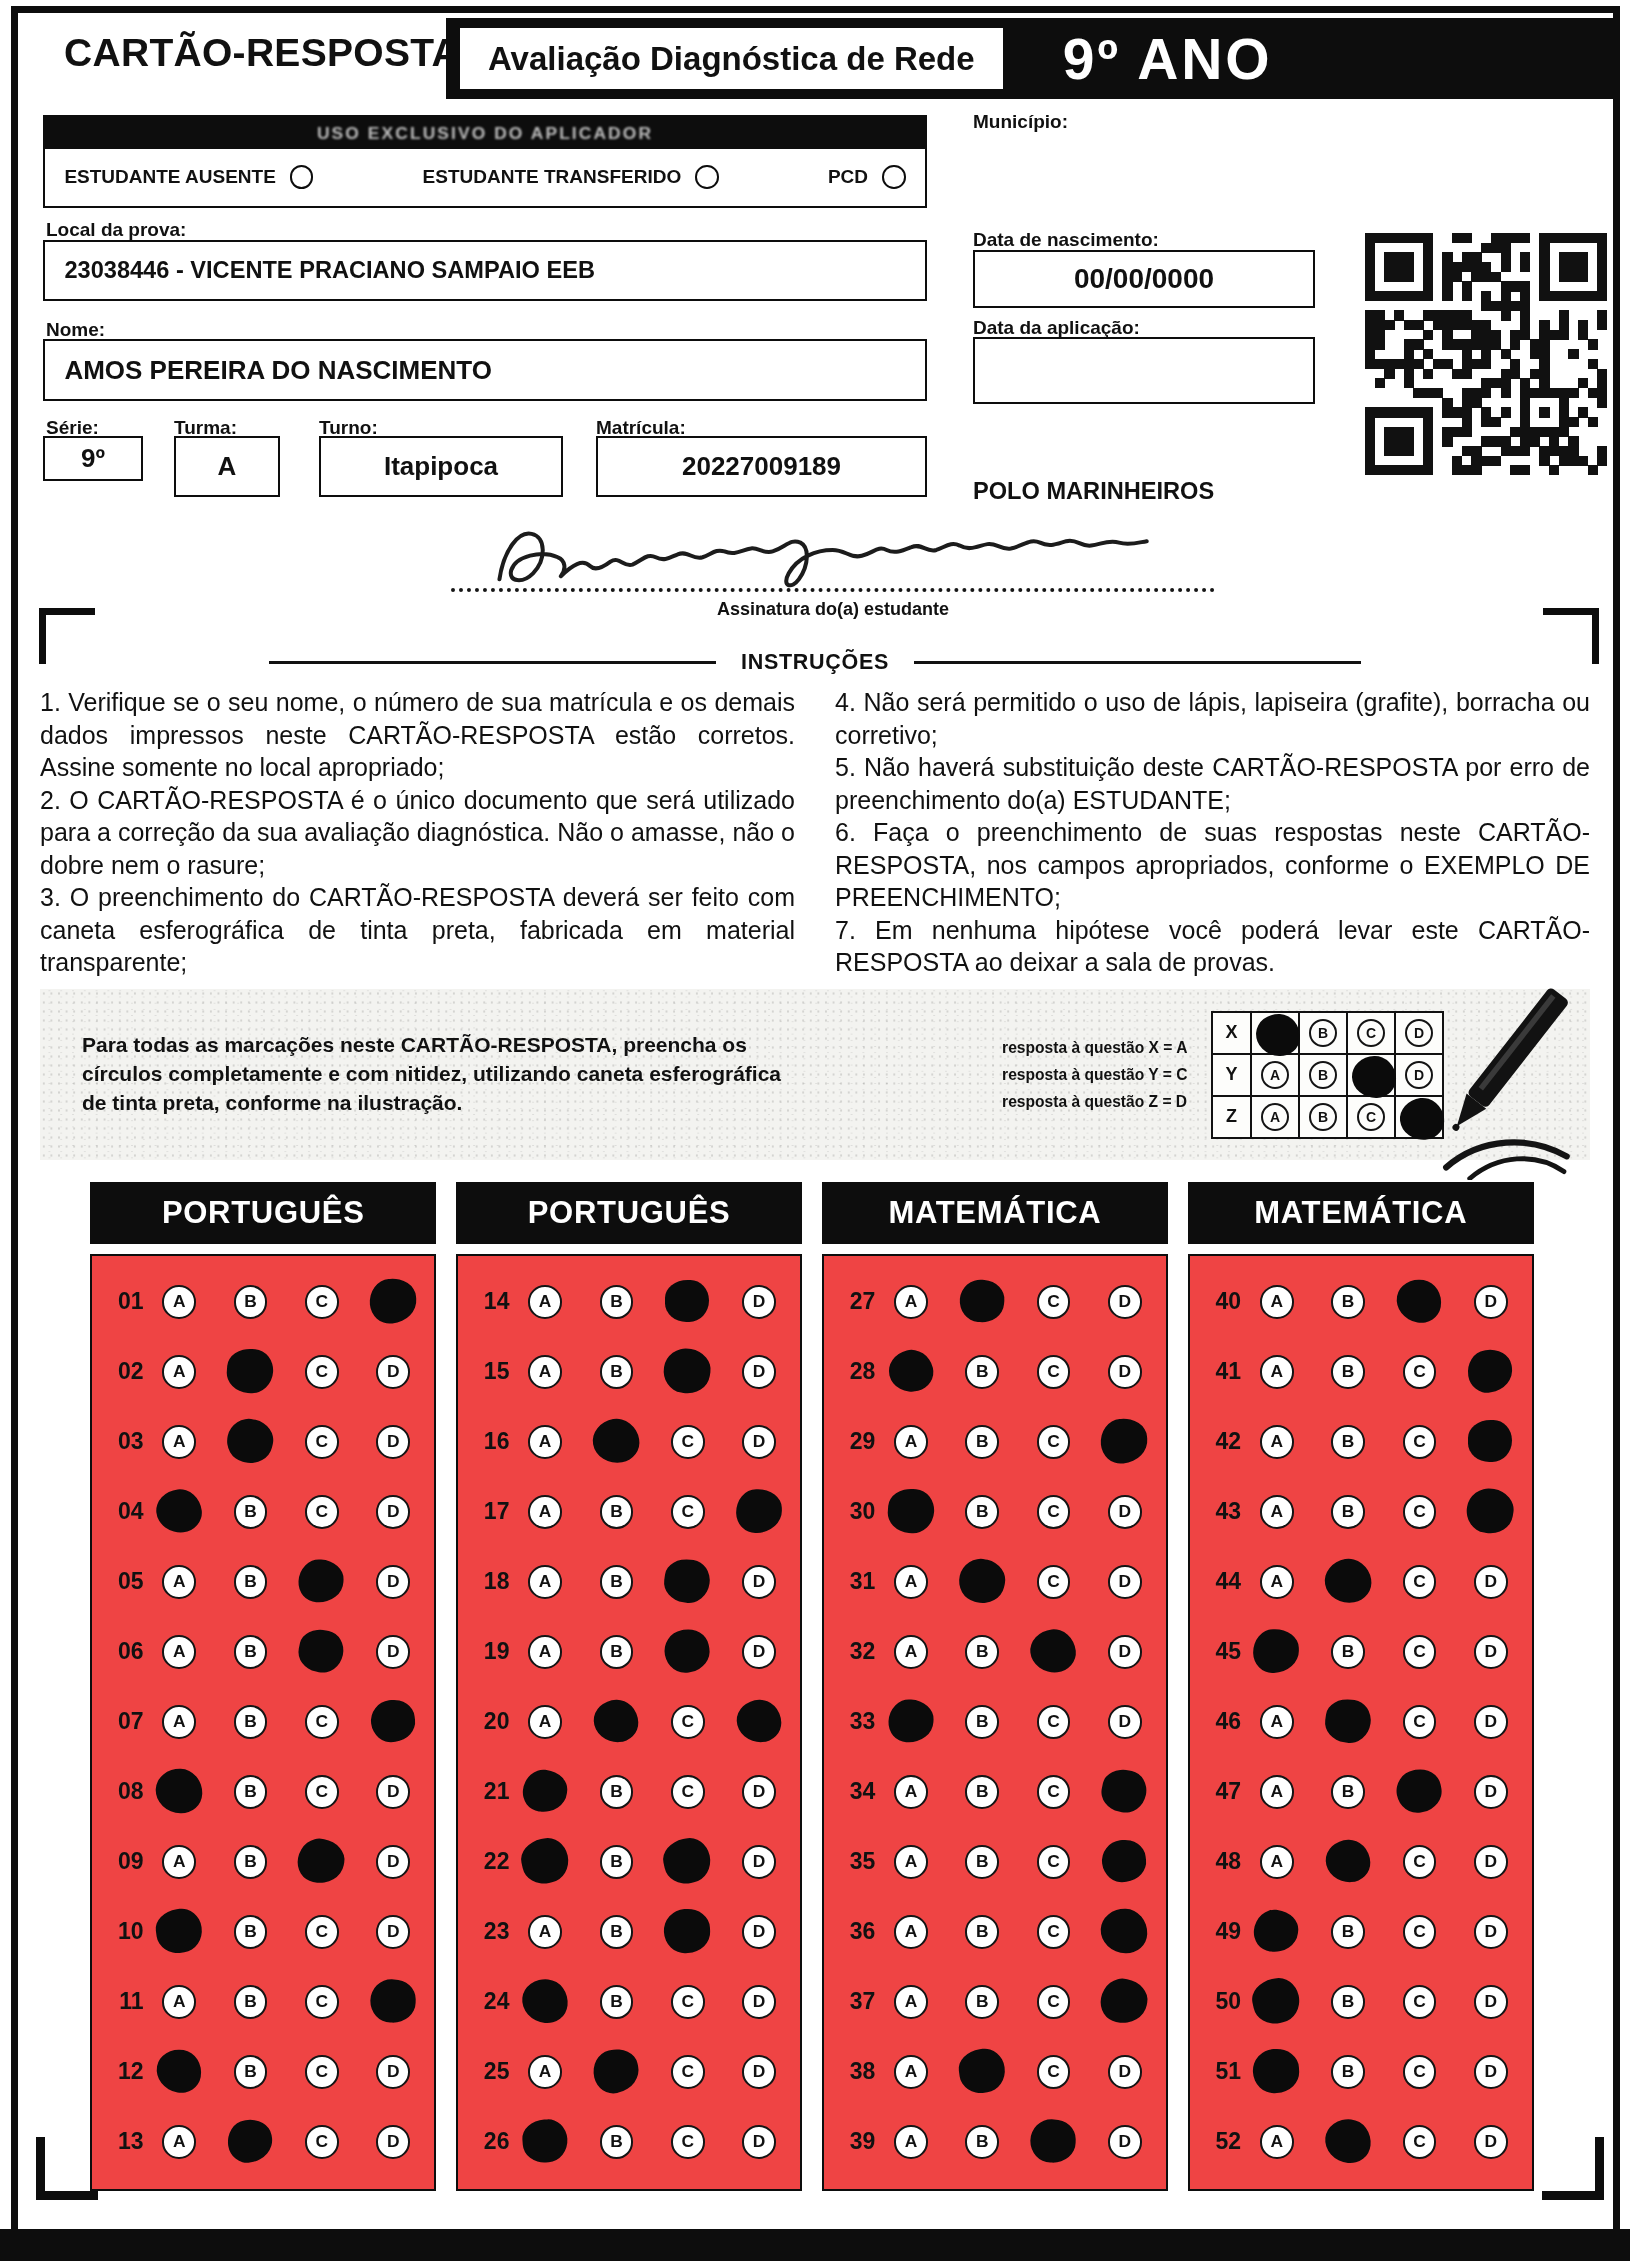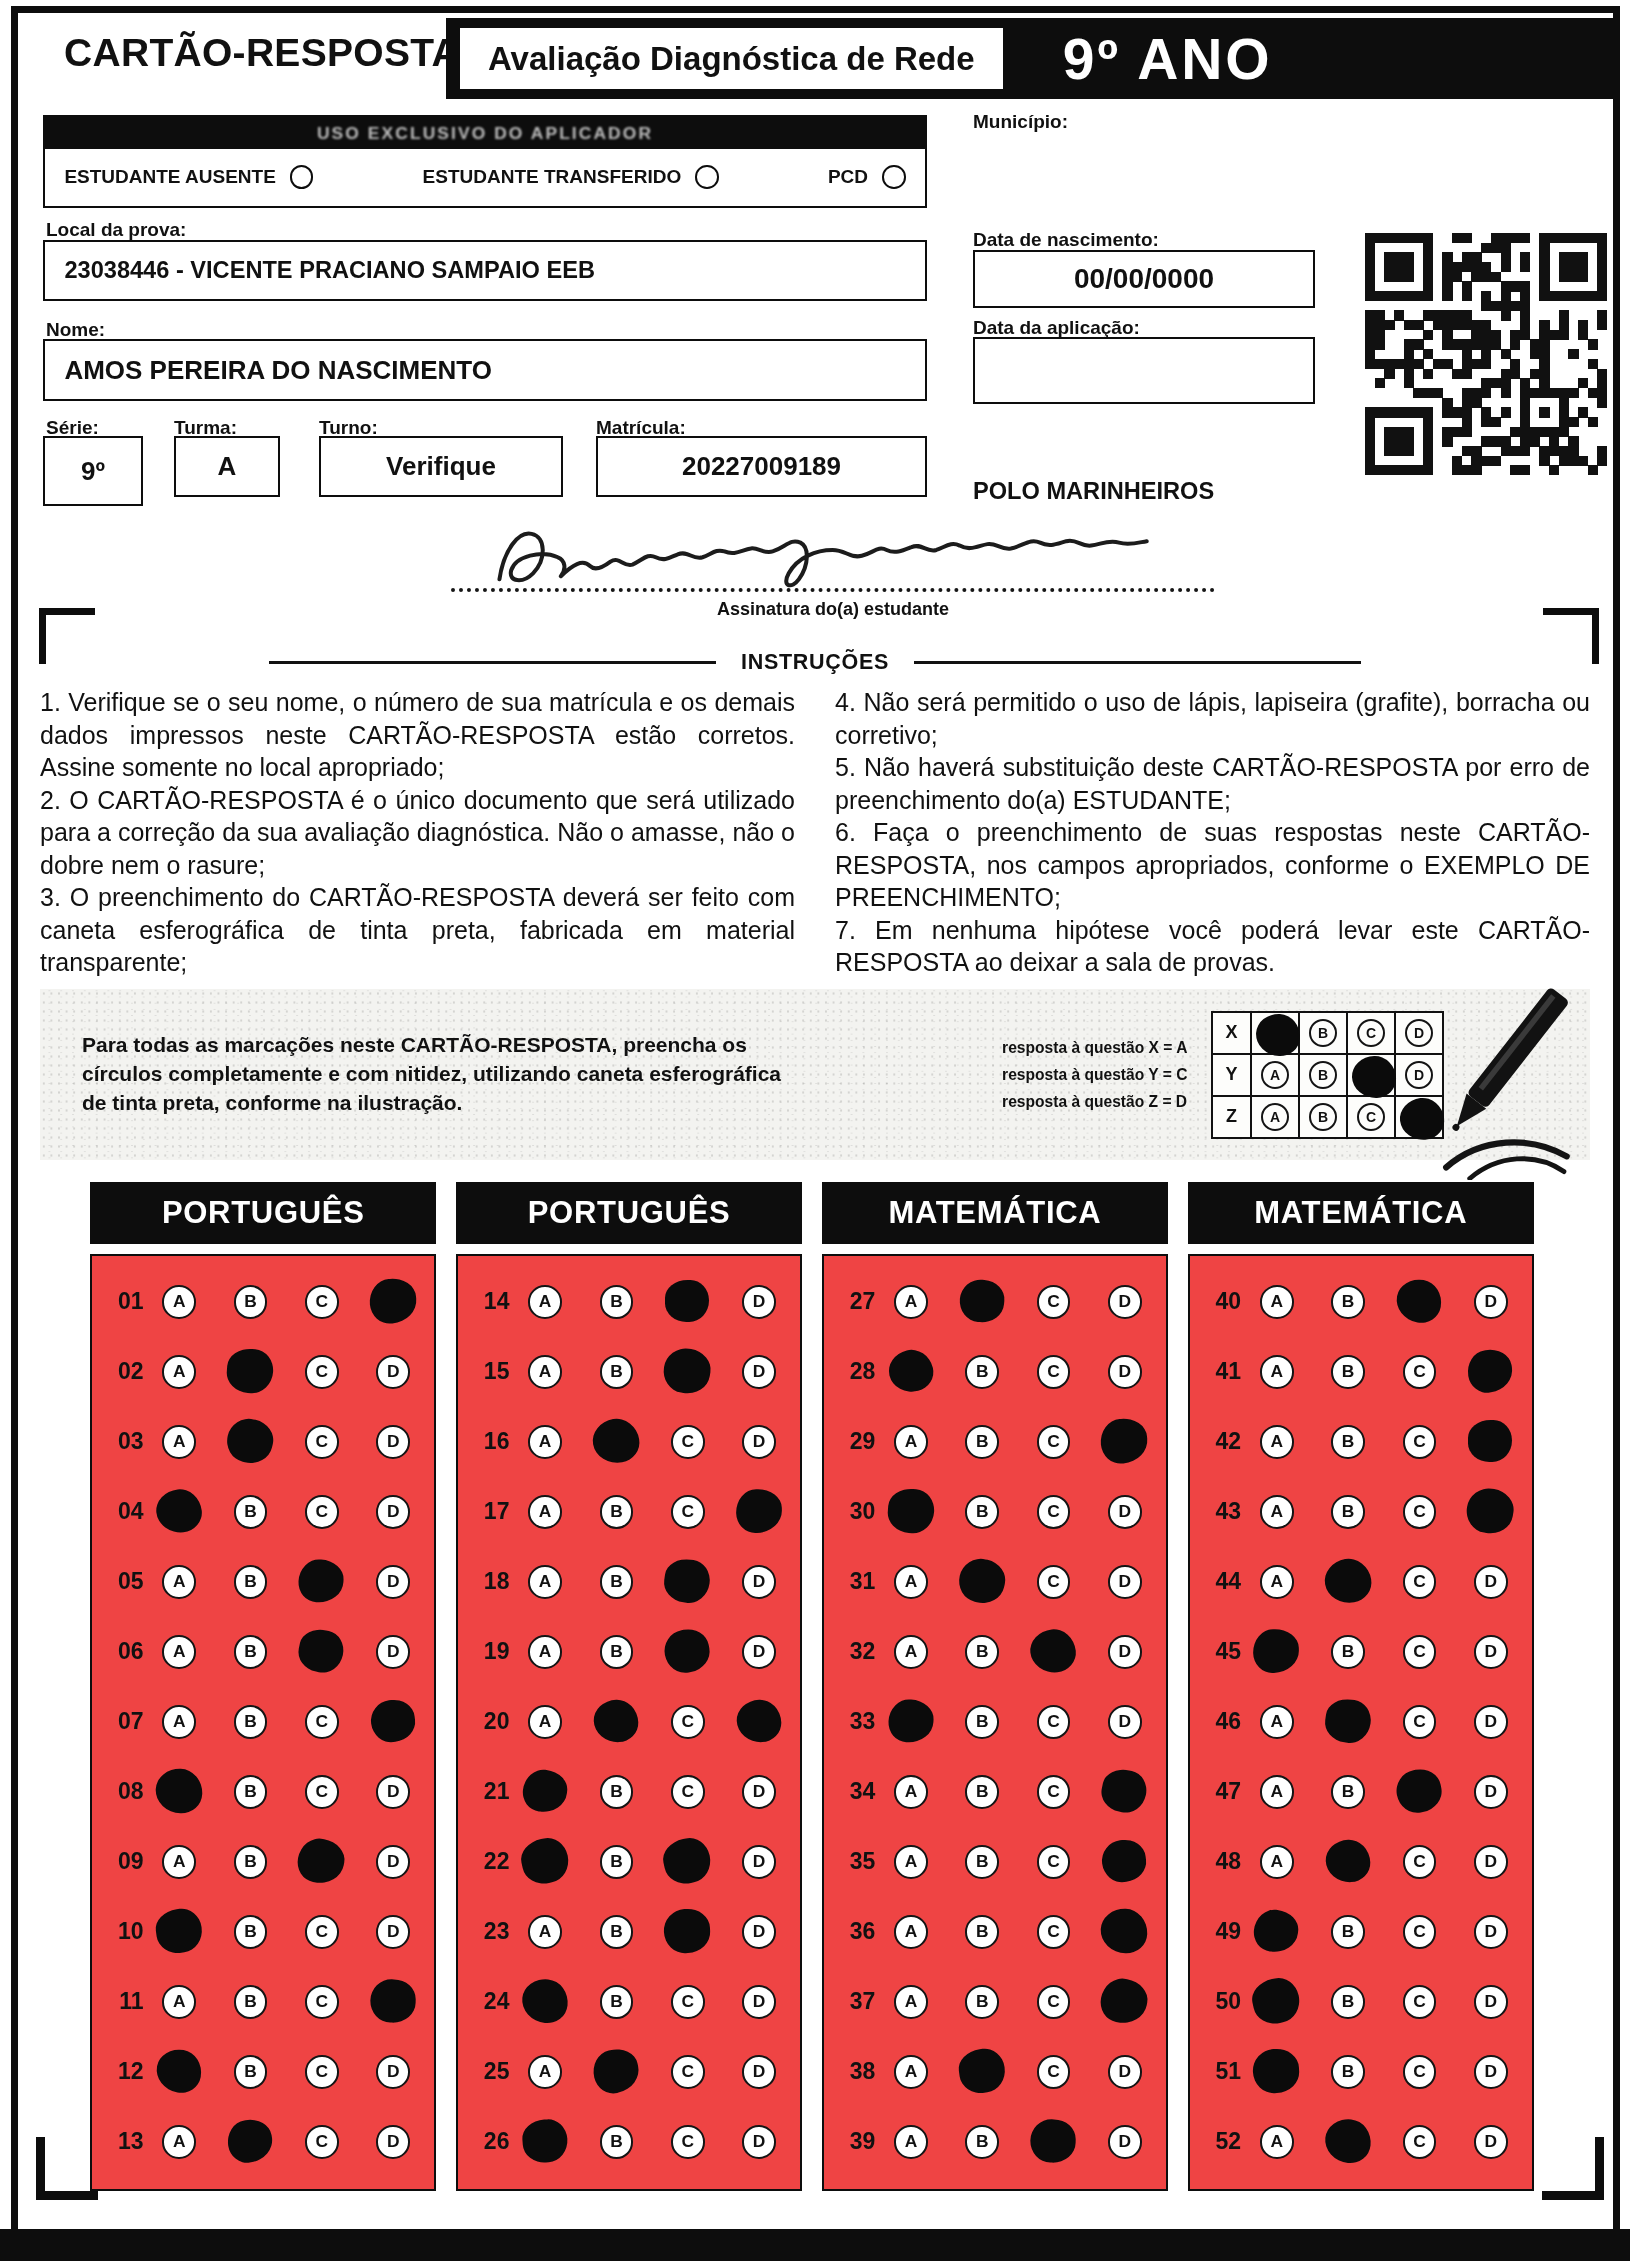--- a/index.html
+++ b/index.html
@@ -129,23 +129,23 @@
   <div class="fbox fb-left" style="left:43px;top:240px;width:884px;height:61px;font-size:23.6px;">23038446 - VICENTE PRACIANO SAMPAIO EEB</div>
 
   <div class="flabel" style="left:46px;top:319px;">Nome:</div>
   <div class="fbox fb-left" style="left:43px;top:339px;width:884px;height:62px;font-size:26px;">AMOS PEREIRA DO NASCIMENTO</div>
 
   <div class="flabel" style="left:46px;top:417px;">Série:</div>
   <div class="flabel" style="left:174px;top:417px;">Turma:</div>
   <div class="flabel" style="left:319px;top:417px;">Turno:</div>
   <div class="flabel" style="left:596px;top:417px;">Matrícula:</div>
 
-  <div class="fbox fb-center" style="left:43px;top:436px;width:100px;height:70px;font-size:26px;">9º</div>
+  <div class="fbox fb-center" style="left:43px;top:436px;width:100px;height:45px;font-size:26px;">9º</div>
   <div class="fbox fb-center" style="left:174px;top:436px;width:106px;height:61px;font-size:26px;">A</div>
-  <div class="fbox fb-center" style="left:319px;top:436px;width:244px;height:61px;font-size:26px;">Verifique</div>
+  <div class="fbox fb-center" style="left:319px;top:436px;width:244px;height:61px;font-size:26px;">Itapipoca</div>
   <div class="fbox fb-center" style="left:596px;top:436px;width:331px;height:61px;font-size:26px;">20227009189</div>
 
   <div class="flabel" style="left:973px;top:111px;">Município:</div>
 
   <div class="flabel" style="left:973px;top:229px;">Data de nascimento:</div>
   <div class="fbox fb-center" style="left:973px;top:250px;width:342px;height:58px;font-size:28px;">00/00/0000</div>
 
   <div class="flabel" style="left:973px;top:317px;">Data da aplicação:</div>
   <div class="fbox fb-center" style="left:973px;top:337px;width:342px;height:67px;font-size:28px;"></div>
 

